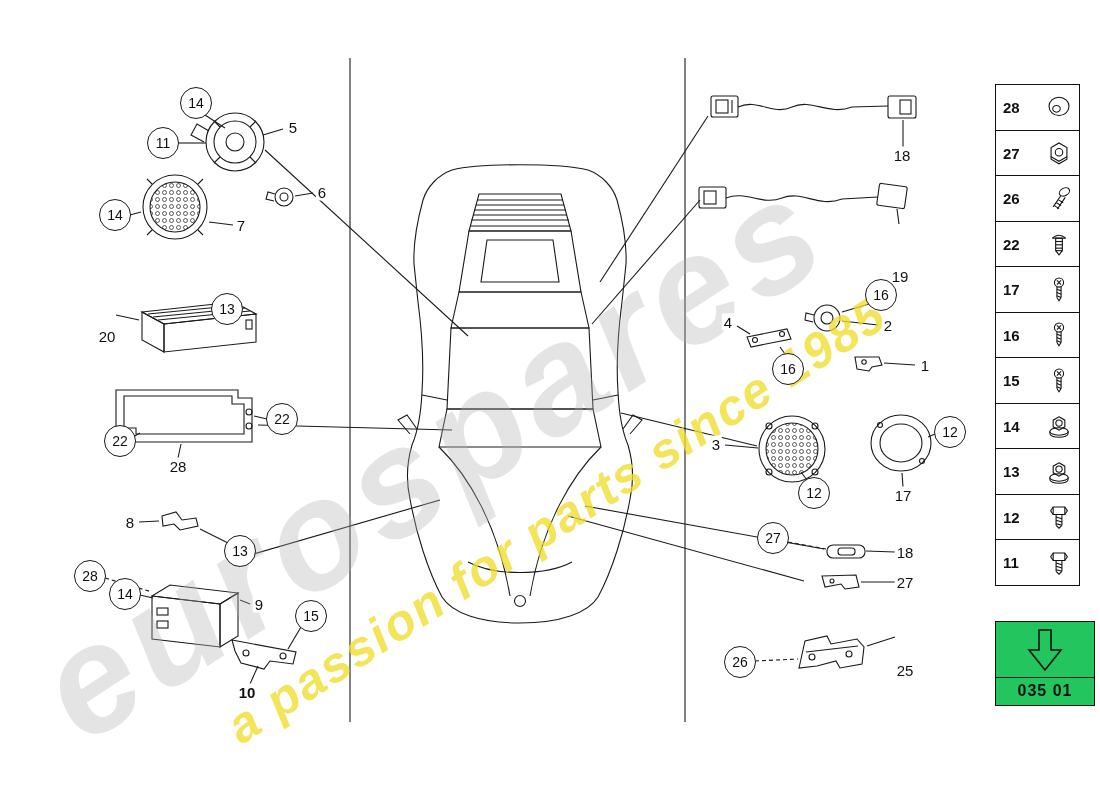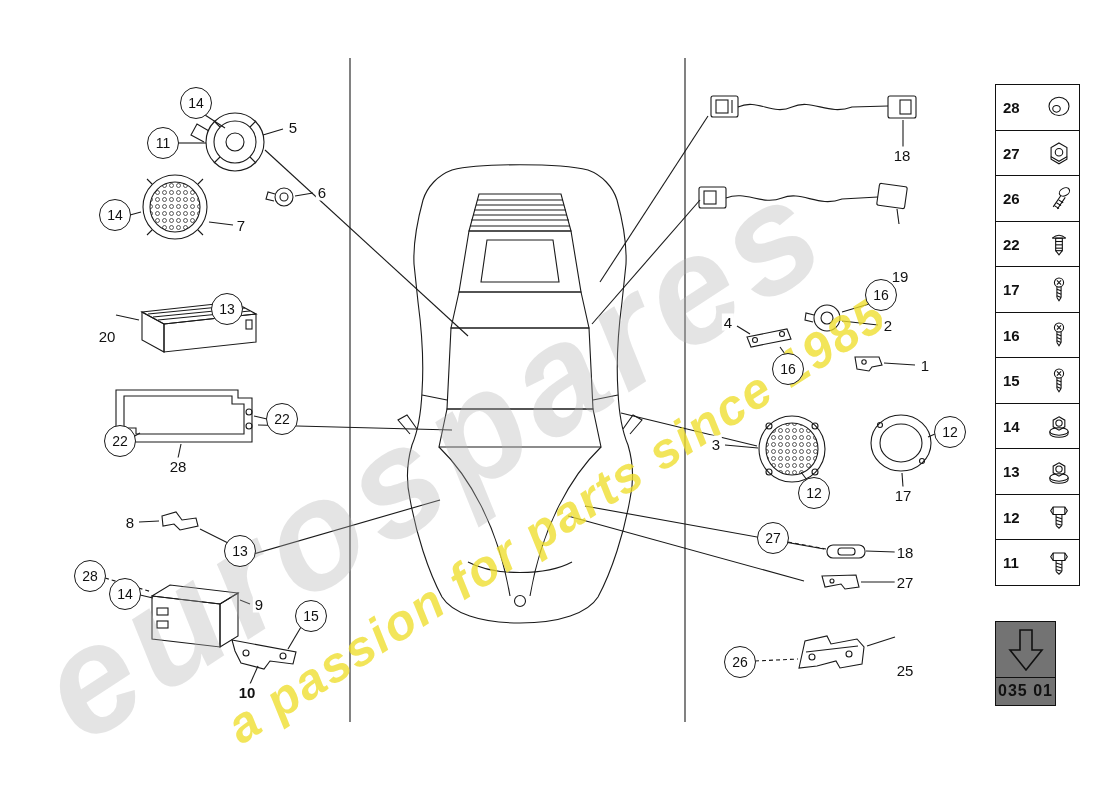--- a/index.html
+++ b/index.html
@@ -24,22 +24,22 @@
   
   .sidebar{position:absolute;left:995px;top:84px;width:85px;}
   .side-item{height:47px;border:1.5px solid #111;margin-top:-1.5px;background:#fff;
              display:flex;align-items:center;justify-content:space-between;
              padding:0 5px 0 7px;box-sizing:border-box;}
   .side-item:first-child{margin-top:0;}
   .side-num{font-weight:bold;font-size:15px;}
   .side-icon{display:flex;align-items:center;}
 
   
-  .code-box{position:absolute;left:995px;top:621px;width:61px;height:85px;border:1.5px solid #111;
-            background:#737373;box-sizing:border-box;display:flex;flex-direction:column;}
+  .code-box{position:absolute;left:995px;top:621px;width:100px;height:85px;border:1.5px solid #111;
+            background:#22c55e;box-sizing:border-box;display:flex;flex-direction:column;}
   .code-arrow{flex:1;display:flex;align-items:center;justify-content:center;}
   .code-label{border-top:1.5px solid #111;text-align:center;font-weight:bold;font-size:16px;
               padding:4px 0 5px 0;letter-spacing:1px;}
 </style>
 </head>
 <body>
 
 <div class="stage">
 
   <svg class="artwork" width="1100" height="800" viewBox="0 0 1100 800">

